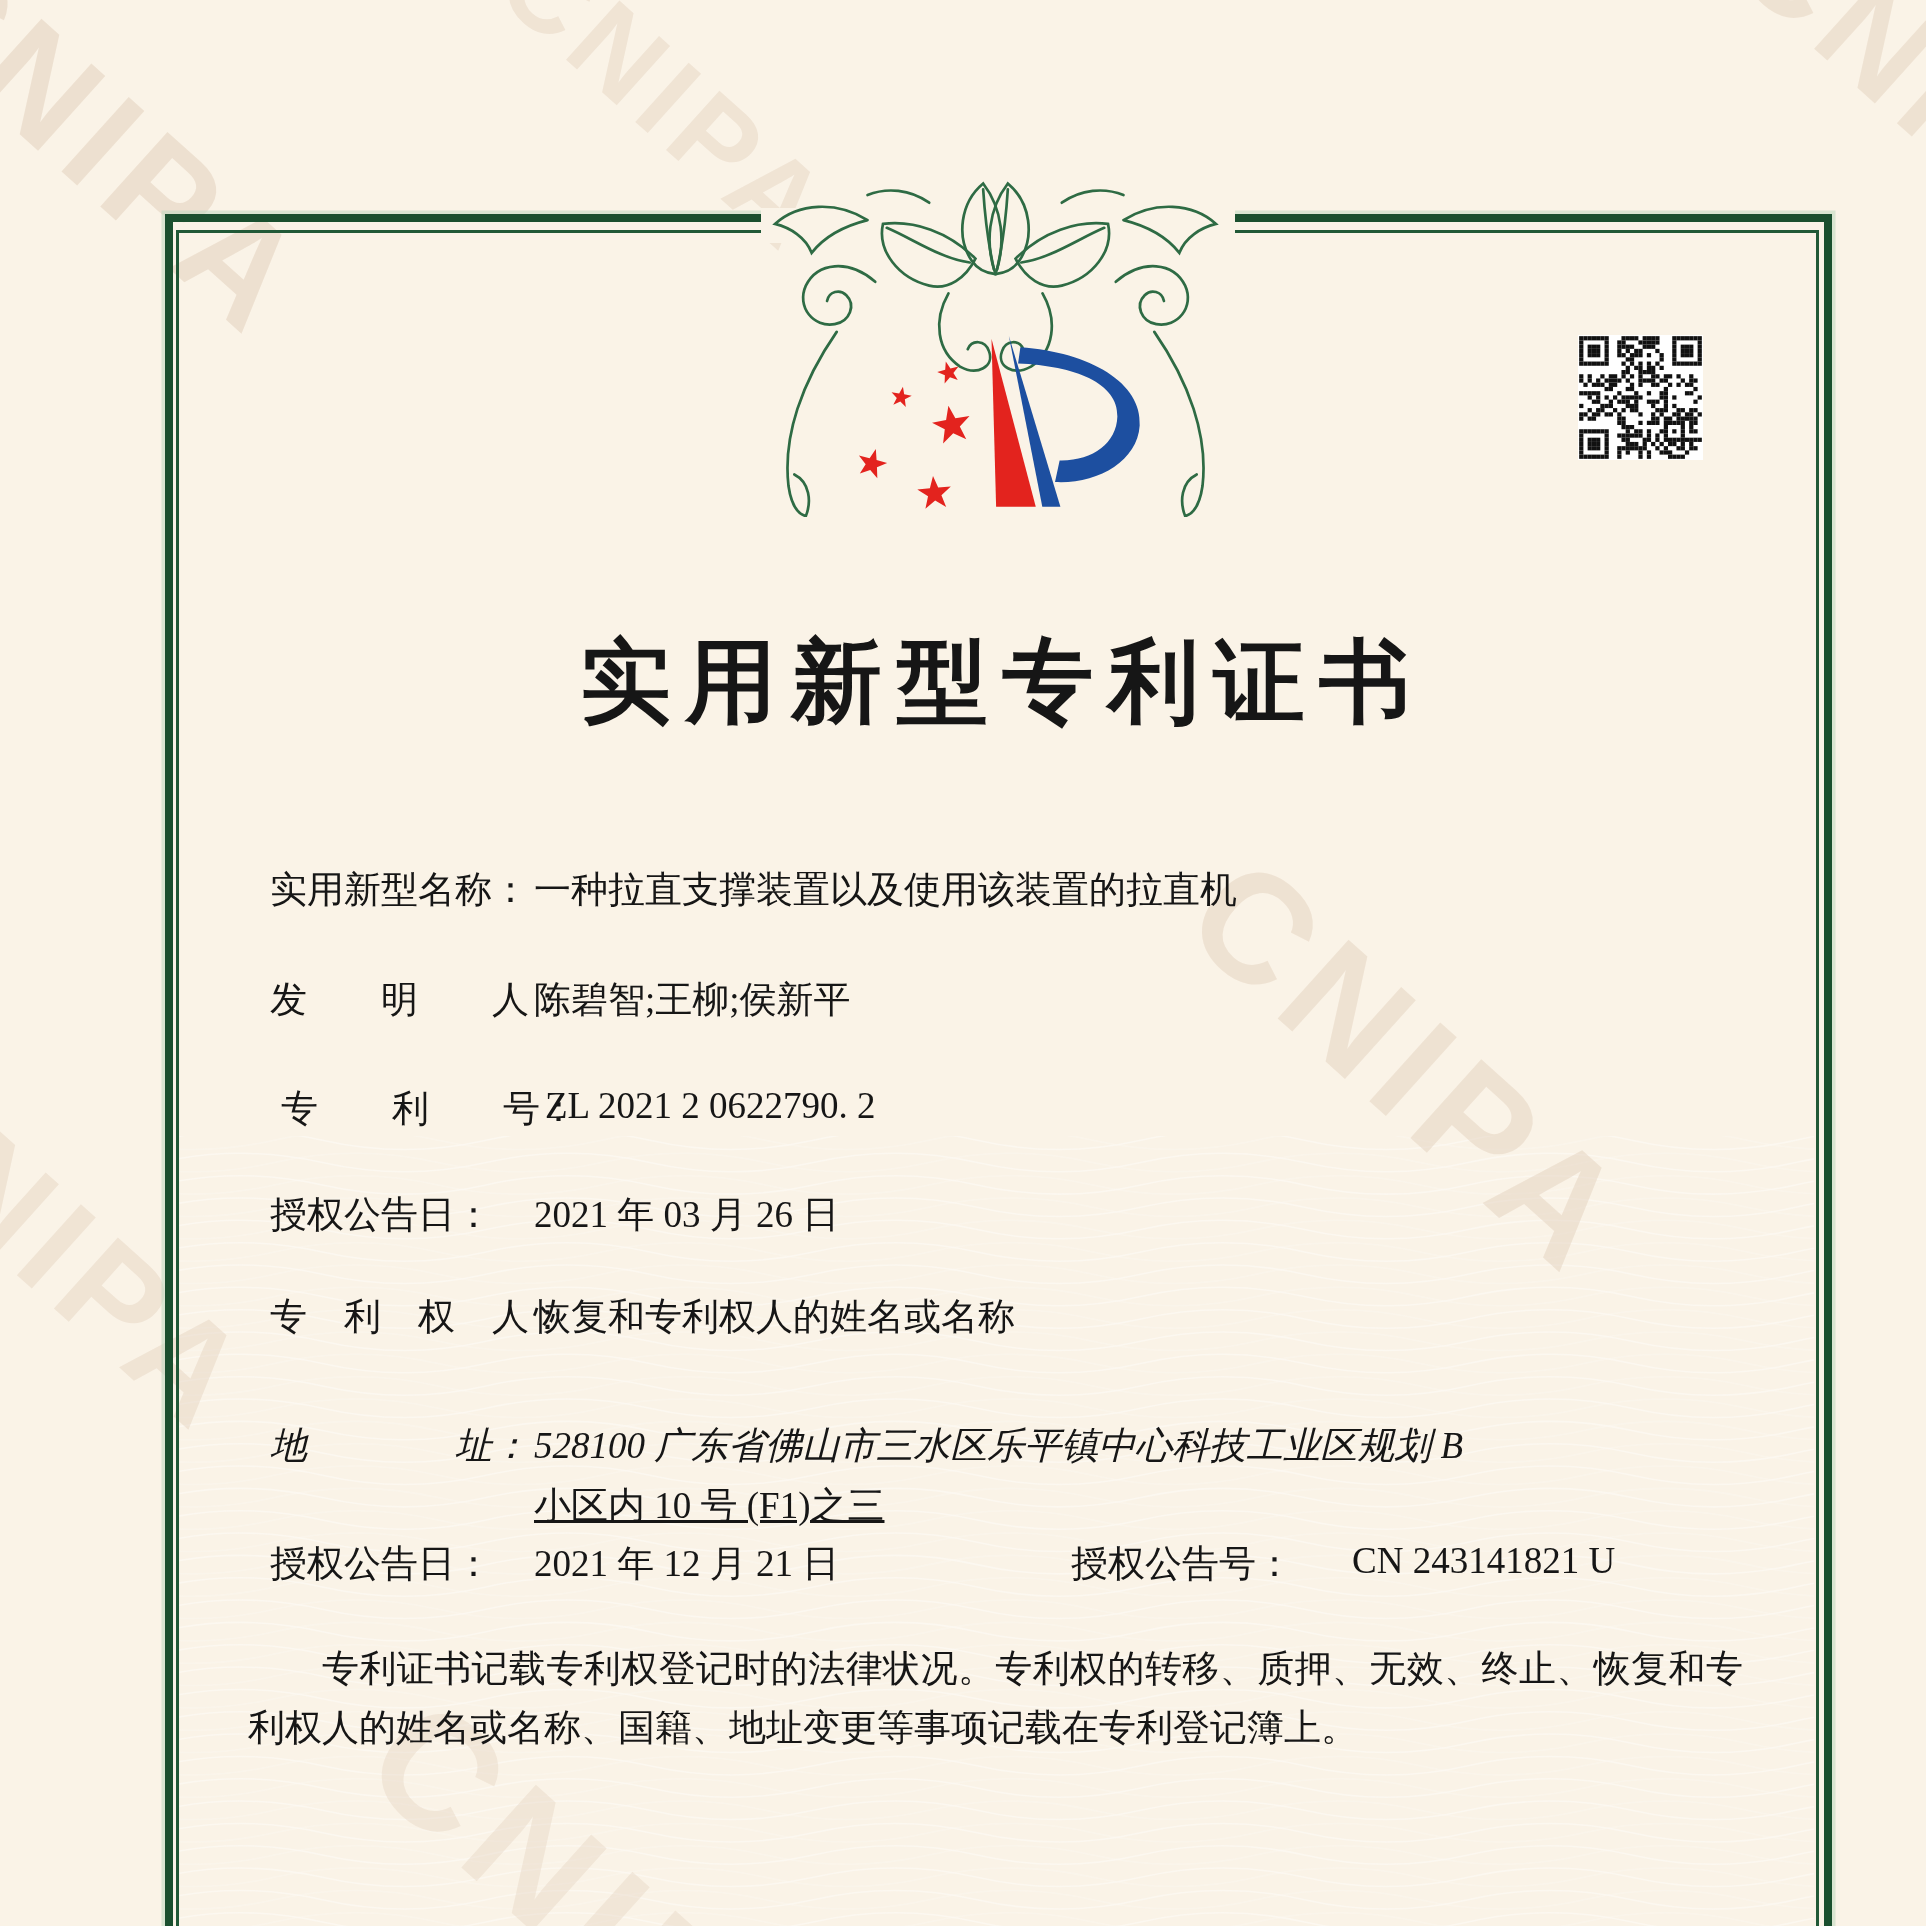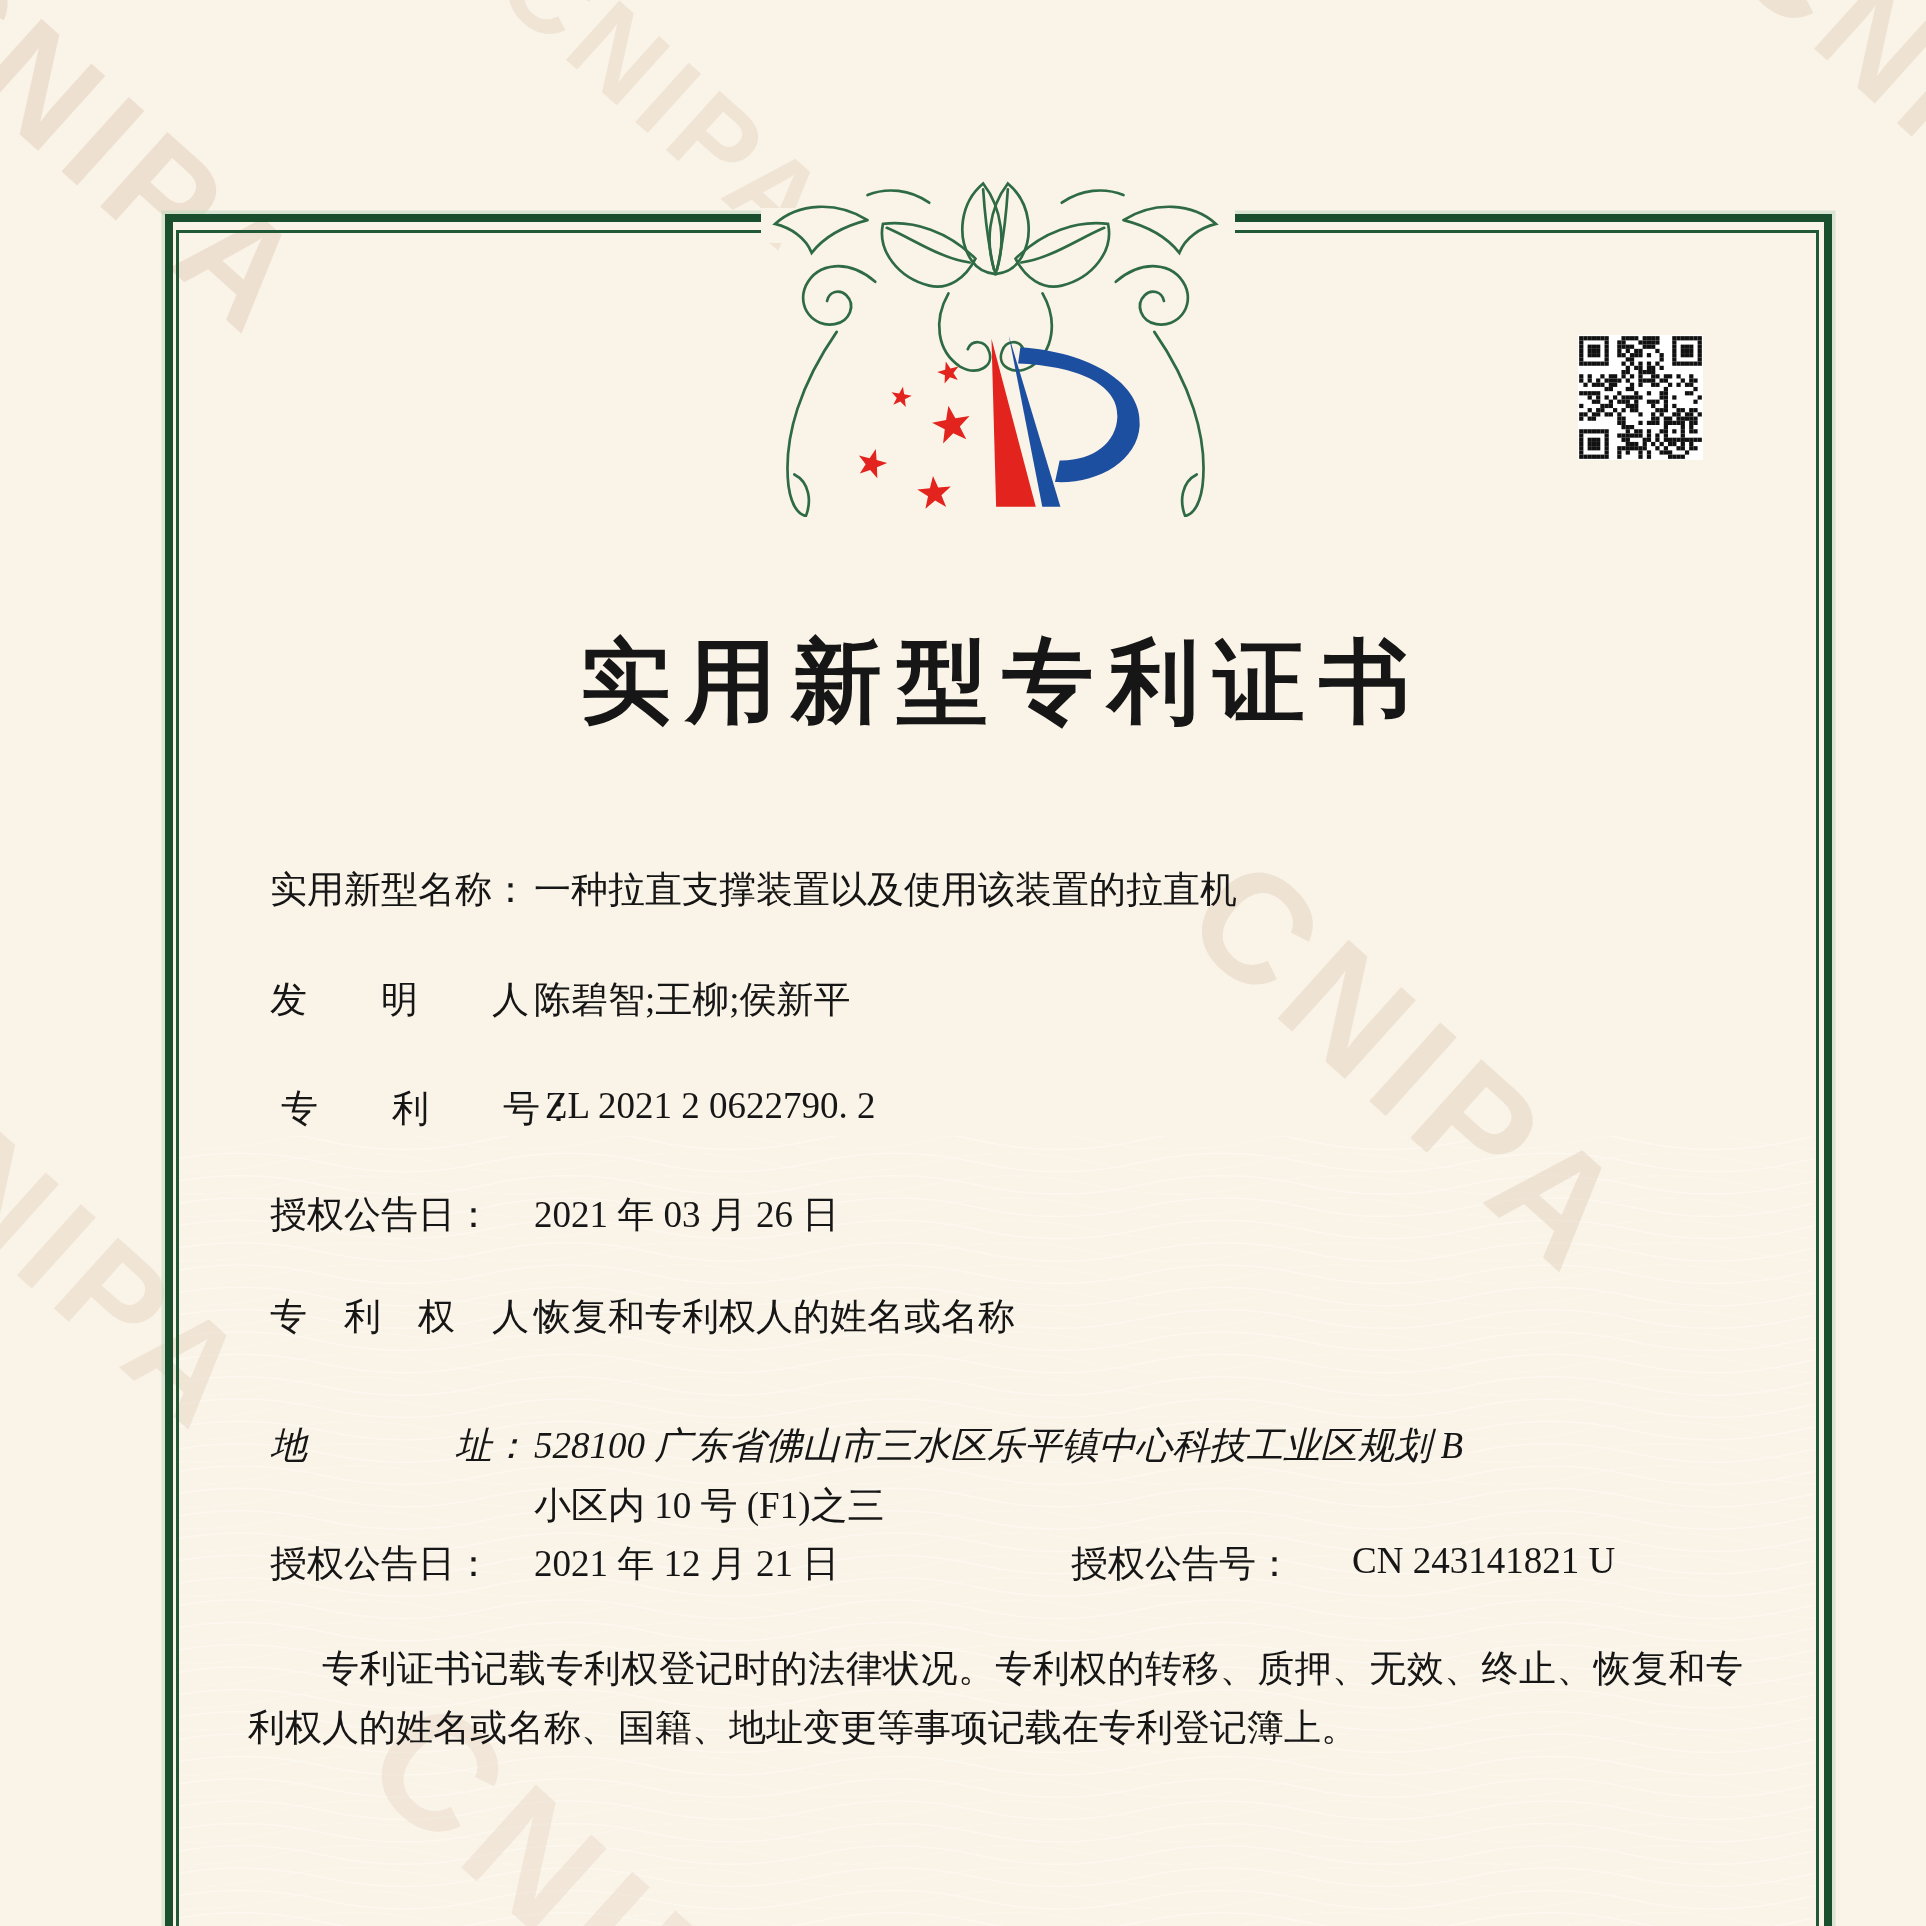--- a/index.html
+++ b/index.html
@@ -599,21 +599,21 @@
     <span class="val">2021 年 03 月 26 日</span>
   </div>
   <div class="row" style="top:1292px;">
     <span class="lbl">专　利　权　人：</span>
     <span class="val">恢复和专利权人的姓名或名称</span>
   </div>
   <div class="row" style="top:1421px;font-style:italic;">
     <span class="lbl">地　　　　址：</span>
     <span class="val">528100 广东省佛山市三水区乐平镇中心科技工业区规划 B</span>
   </div>
-  <div class="addr2" style="top:1481px;">小区内 10 号 (F1)之三</div>
+  <div class="addr2" style="top:1481px;text-decoration:underline;">小区内 10 号 (F1)之三</div>
   <div class="row row2" style="top:1539px;">
     <span class="lbl">授权公告日：</span>
     <span class="val">2021 年 12 月 21 日</span>
     <span class="val2" style="position:absolute;top:0;">授权公告号：</span>
     <span style="position:absolute;left:1082px;top:0;">CN 243141821 U</span>
   </div>
 
   <div class="body-text">
     <p>专利证书记载专利权登记时的法律状况。专利权的转移、质押、无效、终止、恢复和专利权人的姓名或名称、国籍、地址变更等事项记载在专利登记簿上。</p>
   </div>

